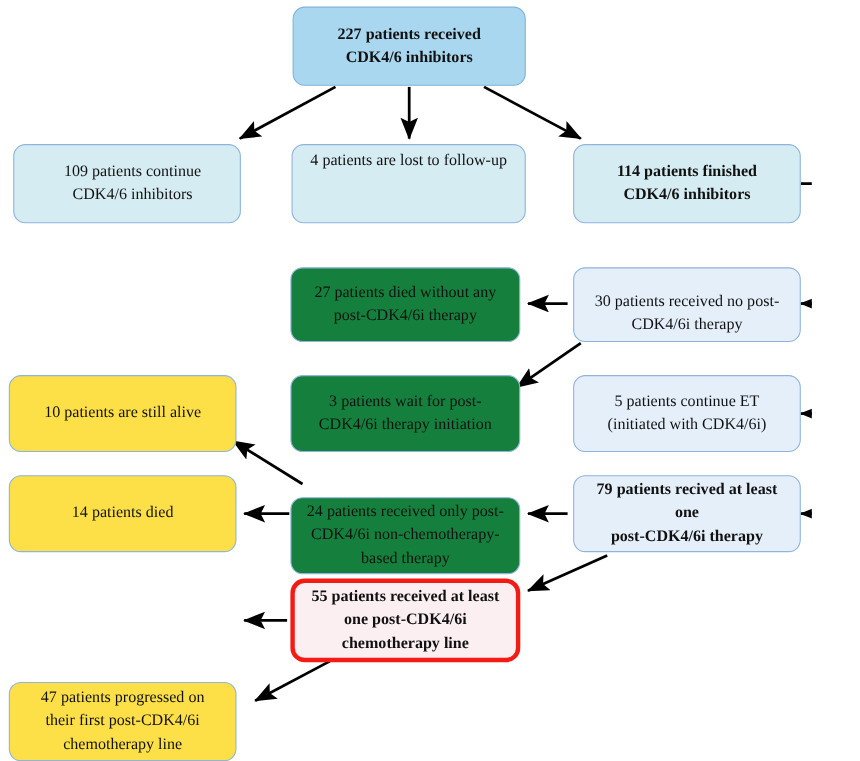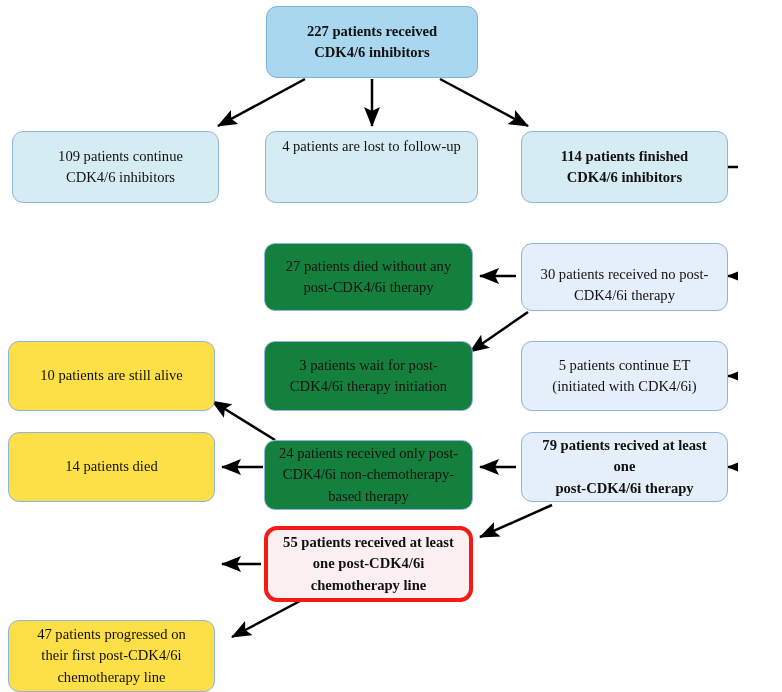--- a/index.html
+++ b/index.html
@@ -136,21 +136,21 @@
 
   <div class="node fill-blue" style="left:521px; top:341px; width:207px; height:70px;">
     <span class="txt">5 patients continue ET
 (initiated with CDK4/6i)</span>
   </div>
 
   <div class="node fill-white" style="left:8px; top:432px; width:207px; height:70px;">
     <span class="txt">14 patients died</span>
   </div>
 
-  <div class="node fill-pink" style="left:264px; top:440px; width:209px; height:70px;">
+  <div class="node fill-pink" style="left:264px; top:452px; width:209px; height:70px;">
     <span class="txt">24 patients received only post-
 CDK4/6i non-chemotherapy-
 based therapy</span>
   </div>
 
   <div class="node fill-blue bold" style="left:521px; top:432px; width:207px; height:70px;">
     <span class="txt">79 patients recived at least one
 post-CDK4/6i therapy</span>
   </div>
 

